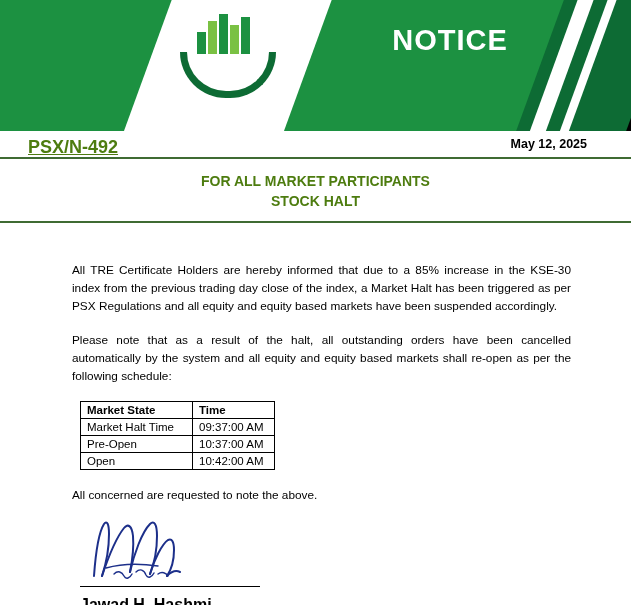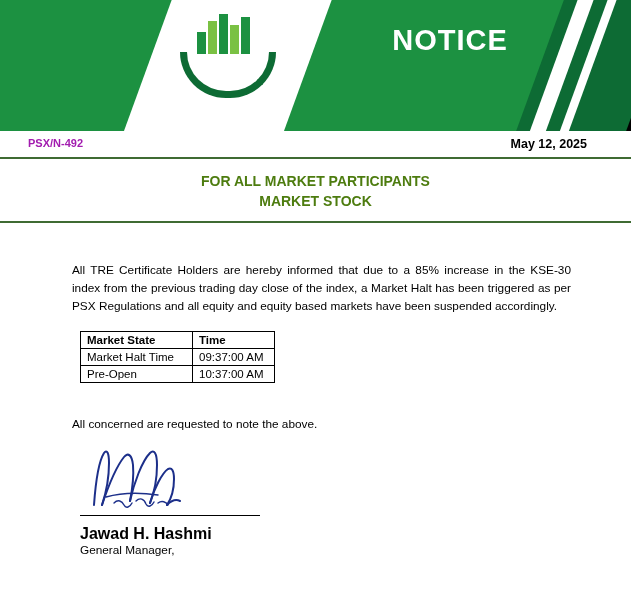--- a/index.html
+++ b/index.html
@@ -131,23 +131,24 @@
   .refline {
     position: relative;
     width: 631px;
     height: 28px;
     padding: 0 28px;
     border-bottom: 2px solid #3f6b33;
   }
   .ref-no {
     position: absolute;
     left: 28px; top: 6px;
-    font-size: 11px;
-    font-weight: bold;
-    color: #a21caf;
+    font-size: 18px;
+    font-weight: bold;
+    color: #4d7c0f;
+    text-decoration: underline;
   }
   .ref-date {
     position: absolute;
     right: 44px; top: 6px;
     font-size: 12.5px;
     color: #000000;
     font-weight: bold;
   }
 
   
@@ -186,21 +187,21 @@
     border: 1px solid #000000;
     padding: 2px 6px;
     text-align: left;
     height: 17px;
   }
   table.schedule th { font-weight: bold; }
   table.schedule td.tcol { width: 82px; }
   table.schedule th.scol, table.schedule td.scol { width: 112px; }
 
   .closing {
-    margin-top: 34px;
+    margin-top: 18px;
     font-size: 11.8px;
     color: #000000;
   }
 
   
   .sigwrap {
     margin: 6px 0 0 8px;
     width: 300px;
     height: 72px;
     position: relative;
@@ -255,41 +256,46 @@
     <div class="notice-title">NOTICE</div>
   </div>
 
   <div class="refline">
     <div class="ref-no">PSX/N-492</div>
     <div class="ref-date">May 12, 2025</div>
   </div>
 
   <div class="titleblock">
     <div>FOR ALL MARKET PARTICIPANTS</div>
-    <div>MARKET STOCK</div>
+    <div>STOCK HALT</div>
   </div>
 
   <div class="body">
     <p class="para">All TRE Certificate Holders are hereby informed that due to a 85% increase in the KSE-30 index from the previous trading day close of the index, a Market Halt has been triggered as per PSX Regulations and all equity and equity based markets have been suspended accordingly.</p>
+    <p class="para">Please note that as a result of the halt, all outstanding orders have been cancelled automatically by the system and all equity and equity based markets shall re-open as per the following schedule:</p>
 
     <table class="schedule">
       <thead>
         <tr>
           <th class="scol">Market State</th>
           <th class="tcol">Time</th>
         </tr>
       </thead>
       <tbody>
         <tr>
           <td class="scol">Market Halt Time</td>
           <td class="tcol">09:37:00 AM</td>
         </tr>
         <tr>
           <td class="scol">Pre-Open</td>
           <td class="tcol">10:37:00 AM</td>
+        </tr>
+        <tr>
+          <td class="scol">Open</td>
+          <td class="tcol">10:42:00 AM</td>
         </tr>
       </tbody>
     </table>
 
     <p class="closing">All concerned are requested to note the above.</p>
 
     <div class="sigwrap">
       <svg width="300" height="72" viewBox="0 0 300 72">
         <g fill="none" stroke="#1c2f8a" stroke-width="2" stroke-linecap="round">
           <path d="M14,62 C16,34 19,18 24,10 C27,6 29,10 29,20 C29,34 26,50 22,62"></path>

